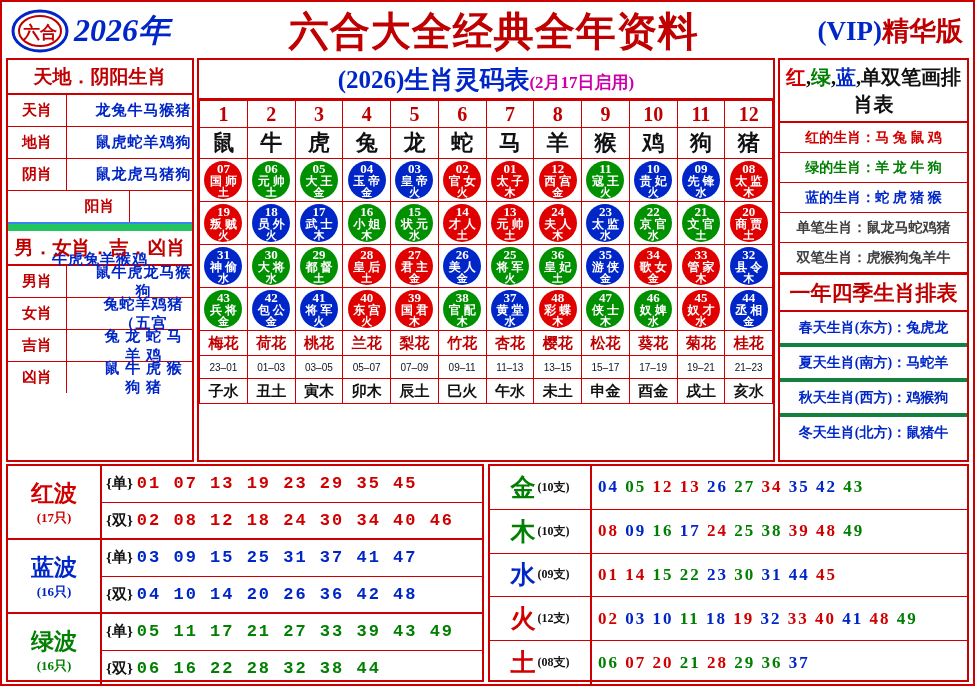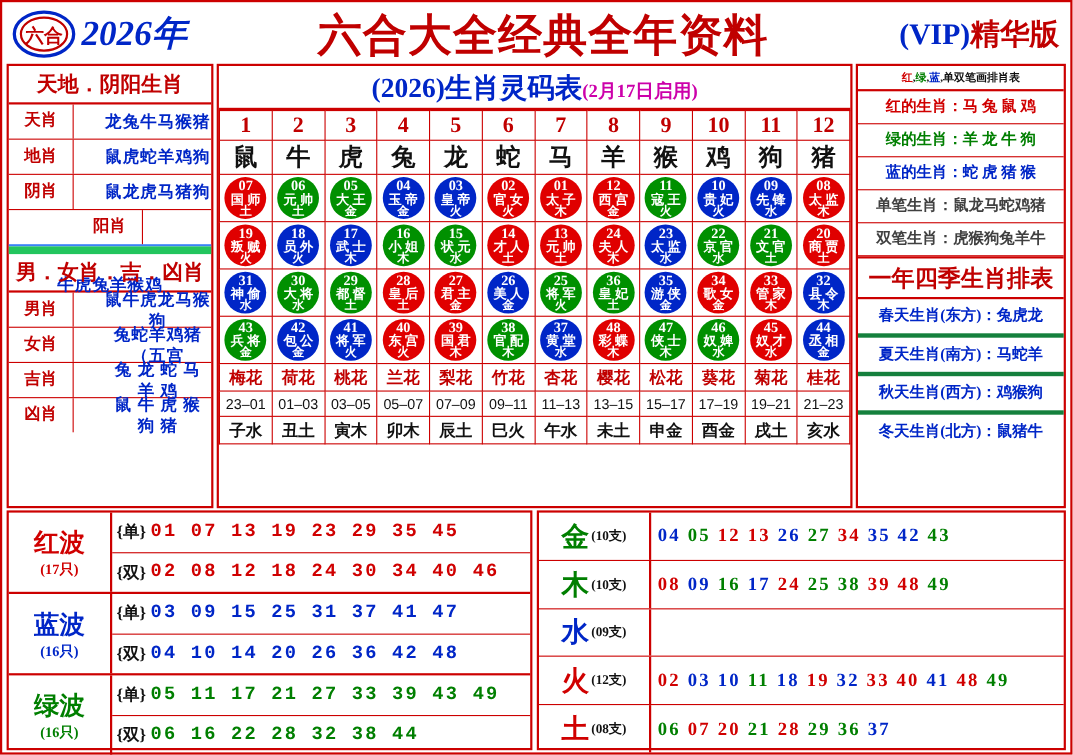--- a/index.html
+++ b/index.html
@@ -44,25 +44,25 @@
   .zodrow td{height:30px;font-size:22px;font-weight:bold;color:#111;font-family:"Liberation Serif","DejaVu Serif",serif;}
   .ballrow td{height:42px;}
   .ball{width:38px;height:38px;border-radius:50%;margin:1px auto;color:#fff;display:flex;flex-direction:column;align-items:center;justify-content:center;line-height:1;font-family:"Liberation Serif","DejaVu Serif",serif;}
   .ball .n{font-size:13px;font-weight:bold;}
   .ball .w{font-size:12px;font-weight:bold;white-space:nowrap;}
   .ball .e{font-size:11px;font-weight:bold;}
   .b-red{background:#e00000;}
   .b-blue{background:#0026c7;}
   .b-green{background:#009000;}
   .flowrow td{height:24px;font-size:15px;font-weight:bold;color:#c00000;font-family:"Liberation Serif","DejaVu Serif",serif;}
-  .rngrow td{height:22px;font-size:13px;color:#111;font-family:"Liberation Sans",sans-serif;}
+  .rngrow td{height:22px;font-size:10px;color:#111;font-family:"Liberation Sans",sans-serif;}
   .elrow td{height:24px;font-size:15px;font-weight:bold;color:#111;font-family:"Liberation Serif","DejaVu Serif",serif;}
 
   
-  .rhead{text-align:center;font-size:10px;font-weight:bold;padding:4px 0 3px;border-bottom:2px solid #c00;font-family:"Liberation Serif","DejaVu Serif",serif;}
+  .rhead{text-align:center;font-size:20px;font-weight:bold;padding:4px 0 3px;border-bottom:2px solid #c00;font-family:"Liberation Serif","DejaVu Serif",serif;}
   .rhead .r{color:#d00000;}
   .rhead .g{color:#007f00;}
   .rhead .b{color:#0026c7;}
   .rhead .k{color:#111;}
   .rrow{height:29px;line-height:29px;border-bottom:1px solid #c00;font-size:14px;font-weight:bold;text-align:center;font-family:"Liberation Serif","DejaVu Serif",serif;}
   .rrow.red{color:#d00000;}
   .rrow.green{color:#007f00;}
   .rrow.blue{color:#0026c7;}
   .rrow.dark{color:#404040;}
   .rsub{text-align:center;font-size:21px;font-weight:bold;color:#c00000;border-top:2px solid #c00;border-bottom:2px solid #c00;padding:4px 0 3px;font-family:"Liberation Serif","DejaVu Serif",serif;}
@@ -660,20 +660,21 @@
             <span class="en green">木</span>
             <span class="ec">(10支)</span>
           </div>
           <div class="evals"><span class="red">08</span> <span class="blue">09</span> <span class="green">16</span> <span class="blue">17</span> <span class="red">24</span> <span class="green">25</span> <span class="green">38</span> <span class="red">39</span> <span class="red">48</span> <span class="green">49</span></div>
         </div>
         <div class="erow">
           <div class="elabel">
             <span class="en blue">水</span>
             <span class="ec">(09支)</span>
           </div>
+          <div class="evals"><span class="red">01</span> <span class="red">14</span> <span class="green">15</span> <span class="green">22</span> <span class="blue">23</span> <span class="green">30</span> <span class="blue">31</span> <span class="blue">44</span> <span class="red">45</span></div>
         </div>
         <div class="erow">
           <div class="elabel">
             <span class="en red">火</span>
             <span class="ec">(12支)</span>
           </div>
           <div class="evals"><span class="red">02</span> <span class="blue">03</span> <span class="blue">10</span> <span class="green">11</span> <span class="blue">18</span> <span class="red">19</span> <span class="blue">32</span> <span class="red">33</span> <span class="red">40</span> <span class="blue">41</span> <span class="red">48</span> <span class="green">49</span></div>
         </div>
         <div class="erow">
           <div class="elabel">

